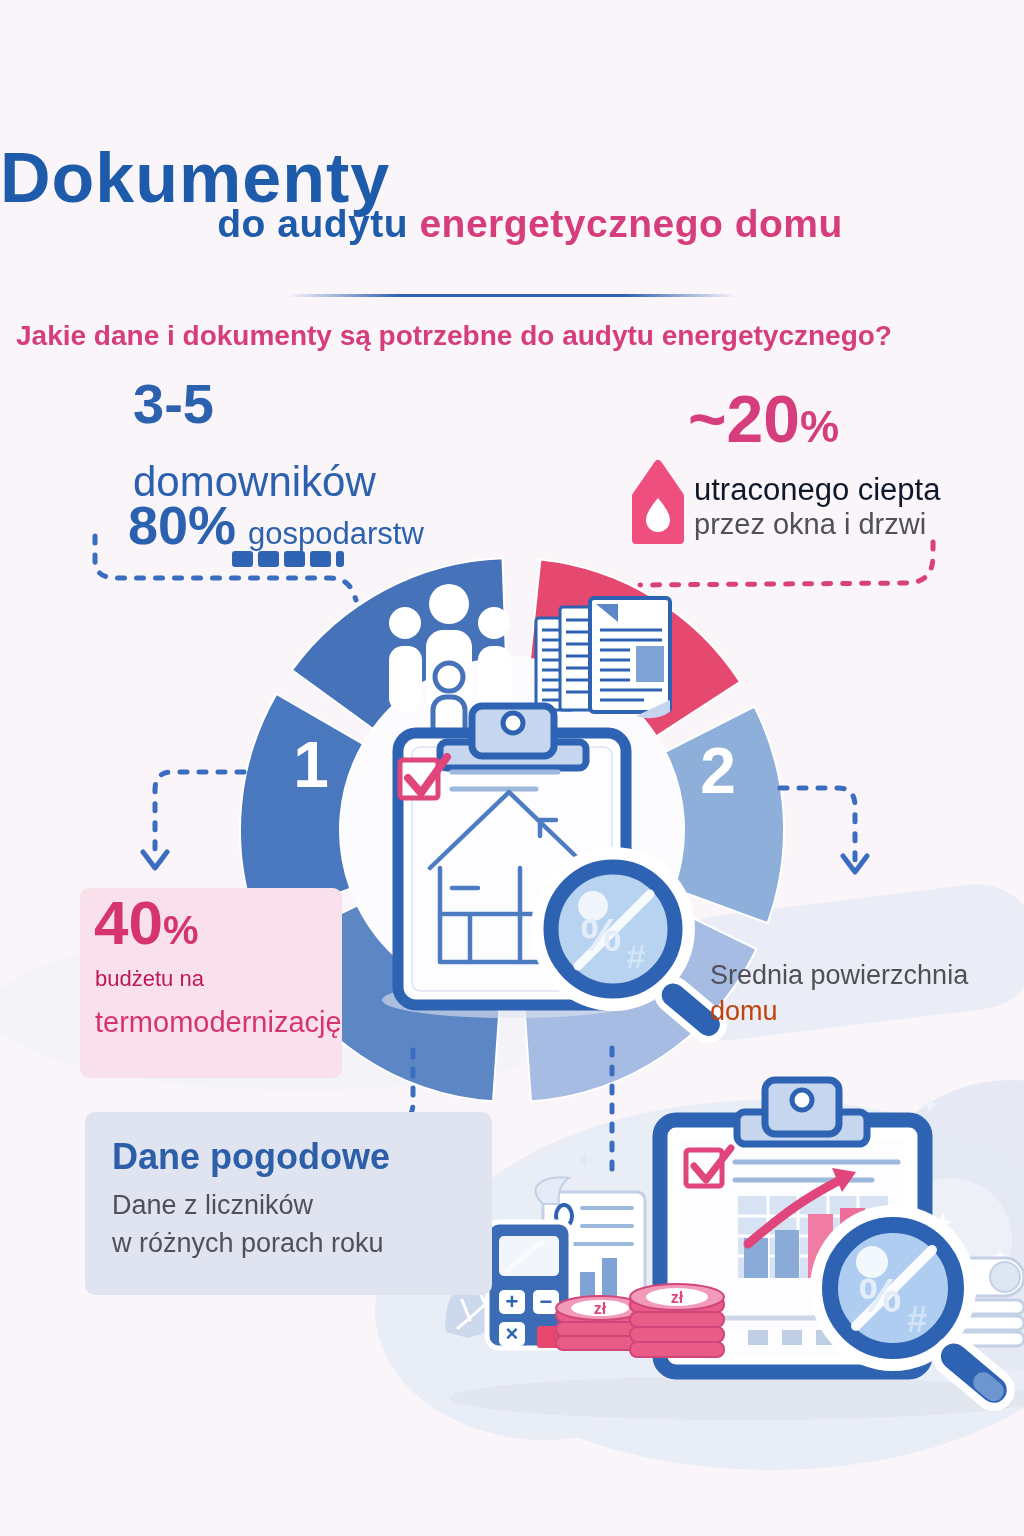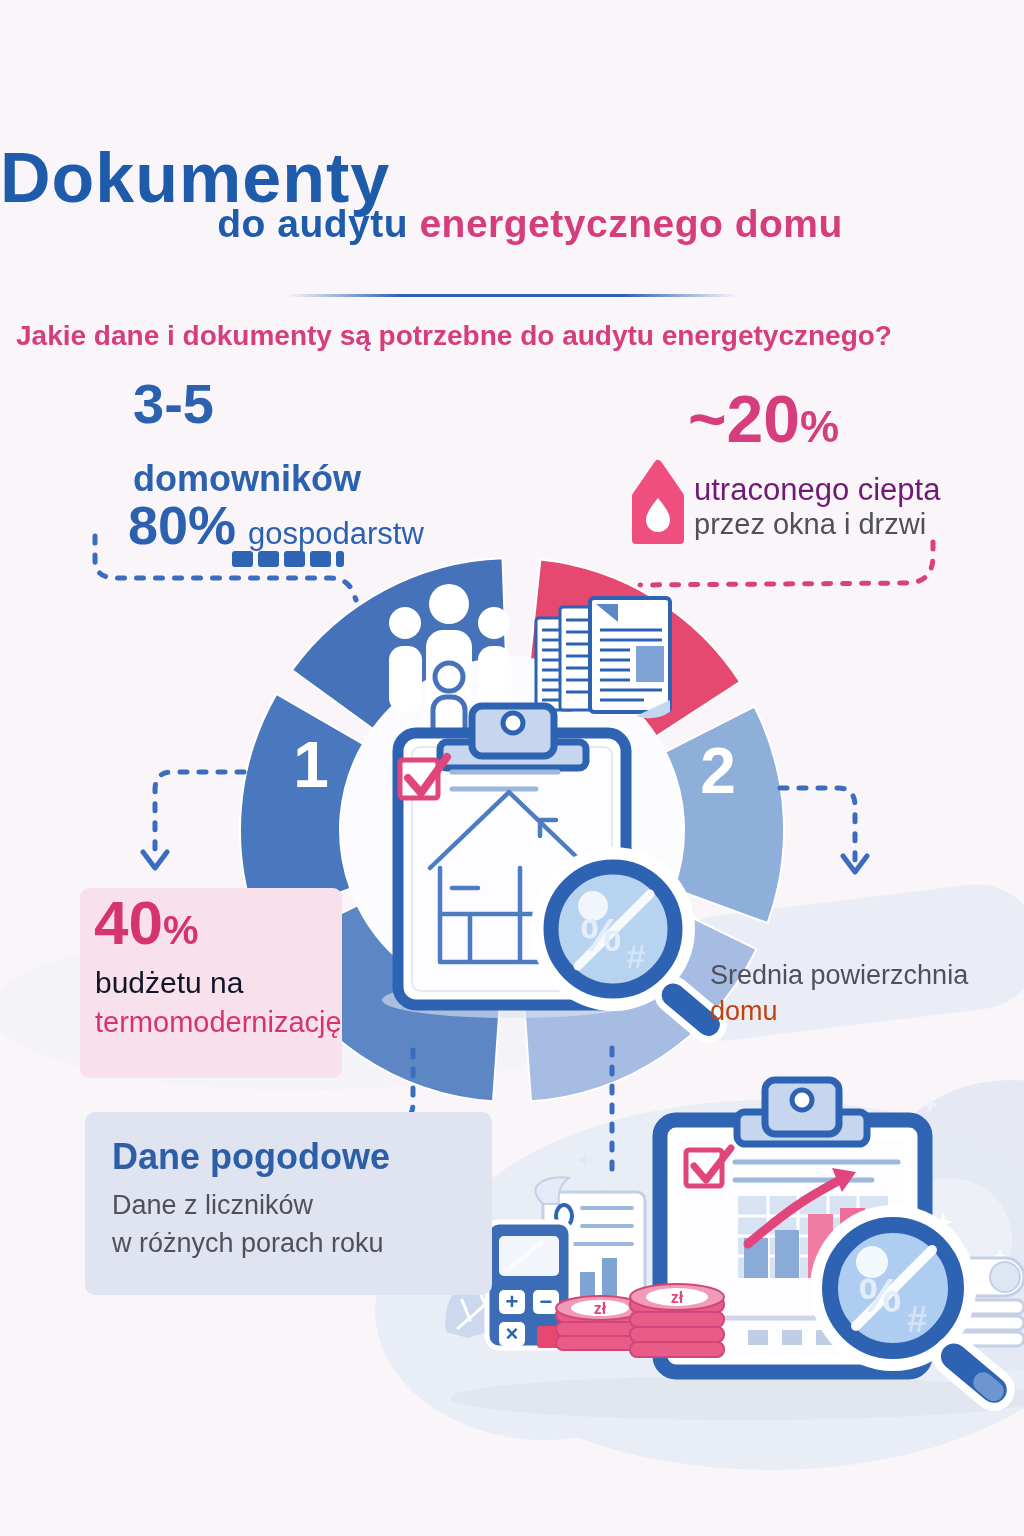--- a/index.html
+++ b/index.html
@@ -10,37 +10,37 @@
   }
   .abs{position:absolute;}
   svg#illus{position:absolute;left:0;top:0;}
   .title1{top:138px;left:0;width:1024px;font-size:70px;font-weight:700;color:#1e5bab;letter-spacing:1px;}
   .title2{top:202px;left:0;width:1024px;text-align:center;font-size:39px;font-weight:700;letter-spacing:.5px;margin-left:18px;}
   .t-blue{color:#1e5bab;} .t-pink{color:#d63d7c;}
   .underline{top:294px;left:287px;width:450px;height:3px;border-radius:2px;
     background:linear-gradient(90deg,rgba(45,99,178,0),#2d63b2 25%,#2d63b2 75%,rgba(45,99,178,0));}
   .subtitle{top:320px;left:0;width:908px;text-align:center;font-size:28px;font-weight:700;color:#d63d7c;}
   .stat-range{left:133px;top:376px;font-size:56px;font-weight:700;color:#2b61ae;line-height:1;}
-  .stat-range-label{left:133px;top:458px;font-size:36px;font-weight:700;color:#2b61ae;}
+  .stat-range-label{left:133px;top:458px;font-size:42px;font-weight:400;color:#2b61ae;}
   .share-row{left:128px;top:498px;display:flex;align-items:baseline;gap:12px;}
   .share-val{font-size:54px;font-weight:700;color:#2b61ae;line-height:1;}
   .share-label{font-size:31px;color:#2b61ae;}
   .progress{left:232px;top:551px;display:flex;gap:5px;align-items:center;}
   .pb-sq{width:21px;height:16px;border-radius:3px;background:#2f64b4;display:inline-block;}
   .pb-sq.partial{width:8px;}
   .heat-val{left:688px;top:386px;font-size:66px;font-weight:700;color:#d63d7c;line-height:1;}
   .pct-sm{font-size:44px;}
-  .heat-d1{left:694px;top:472px;font-size:31px;color:#701a75;}
+  .heat-d1{left:694px;top:472px;font-size:31px;color:#0f172a;}
   .heat-d2{left:694px;top:508px;font-size:29px;color:#4f5058;}
   .ring-label{width:70px;text-align:center;font-size:64px;font-weight:700;color:#ffffff;line-height:1;}
   #rl1{left:276px;top:733px;} #rl2{left:683px;top:739px;}
   .card-pink{left:80px;top:888px;width:262px;height:190px;background:#f8e1ea;border-radius:9px;}
   .budget-val{left:94px;top:892px;font-size:62px;font-weight:700;color:#d6346f;line-height:1;}
   .pct-sm2{font-size:40px;}
-  .budget-d1{left:95px;top:966px;font-size:30px;color:#0f172a;}
+  .budget-d1{left:95px;top:966px;font-size:22px;color:#be185d;}
   .budget-d2{left:95px;top:1006px;font-size:29px;color:#d6346f;}
   .area-val{left:708px;top:884px;font-size:64px;font-weight:700;color:#2157a8;line-height:1;}
   .area-unit{font-size:42px;}
   .area-d1{left:710px;top:960px;font-size:27px;color:#4f5058;}
   .area-d2{left:710px;top:996px;font-size:27px;color:#c2410c;}
   .card-blue{left:85px;top:1112px;width:407px;height:183px;background:#dfe4f0;border-radius:10px;}
   .weather-title{left:112px;top:1136px;font-size:36px;font-weight:700;color:#2d5fa9;}
   .weather-d1{left:112px;top:1190px;font-size:27px;color:#4f5058;}
   .weather-d2{left:112px;top:1228px;font-size:27px;color:#4f5058;}
   .dash{fill:none;stroke-width:5;stroke-linecap:round;stroke-dasharray:7 12;}

